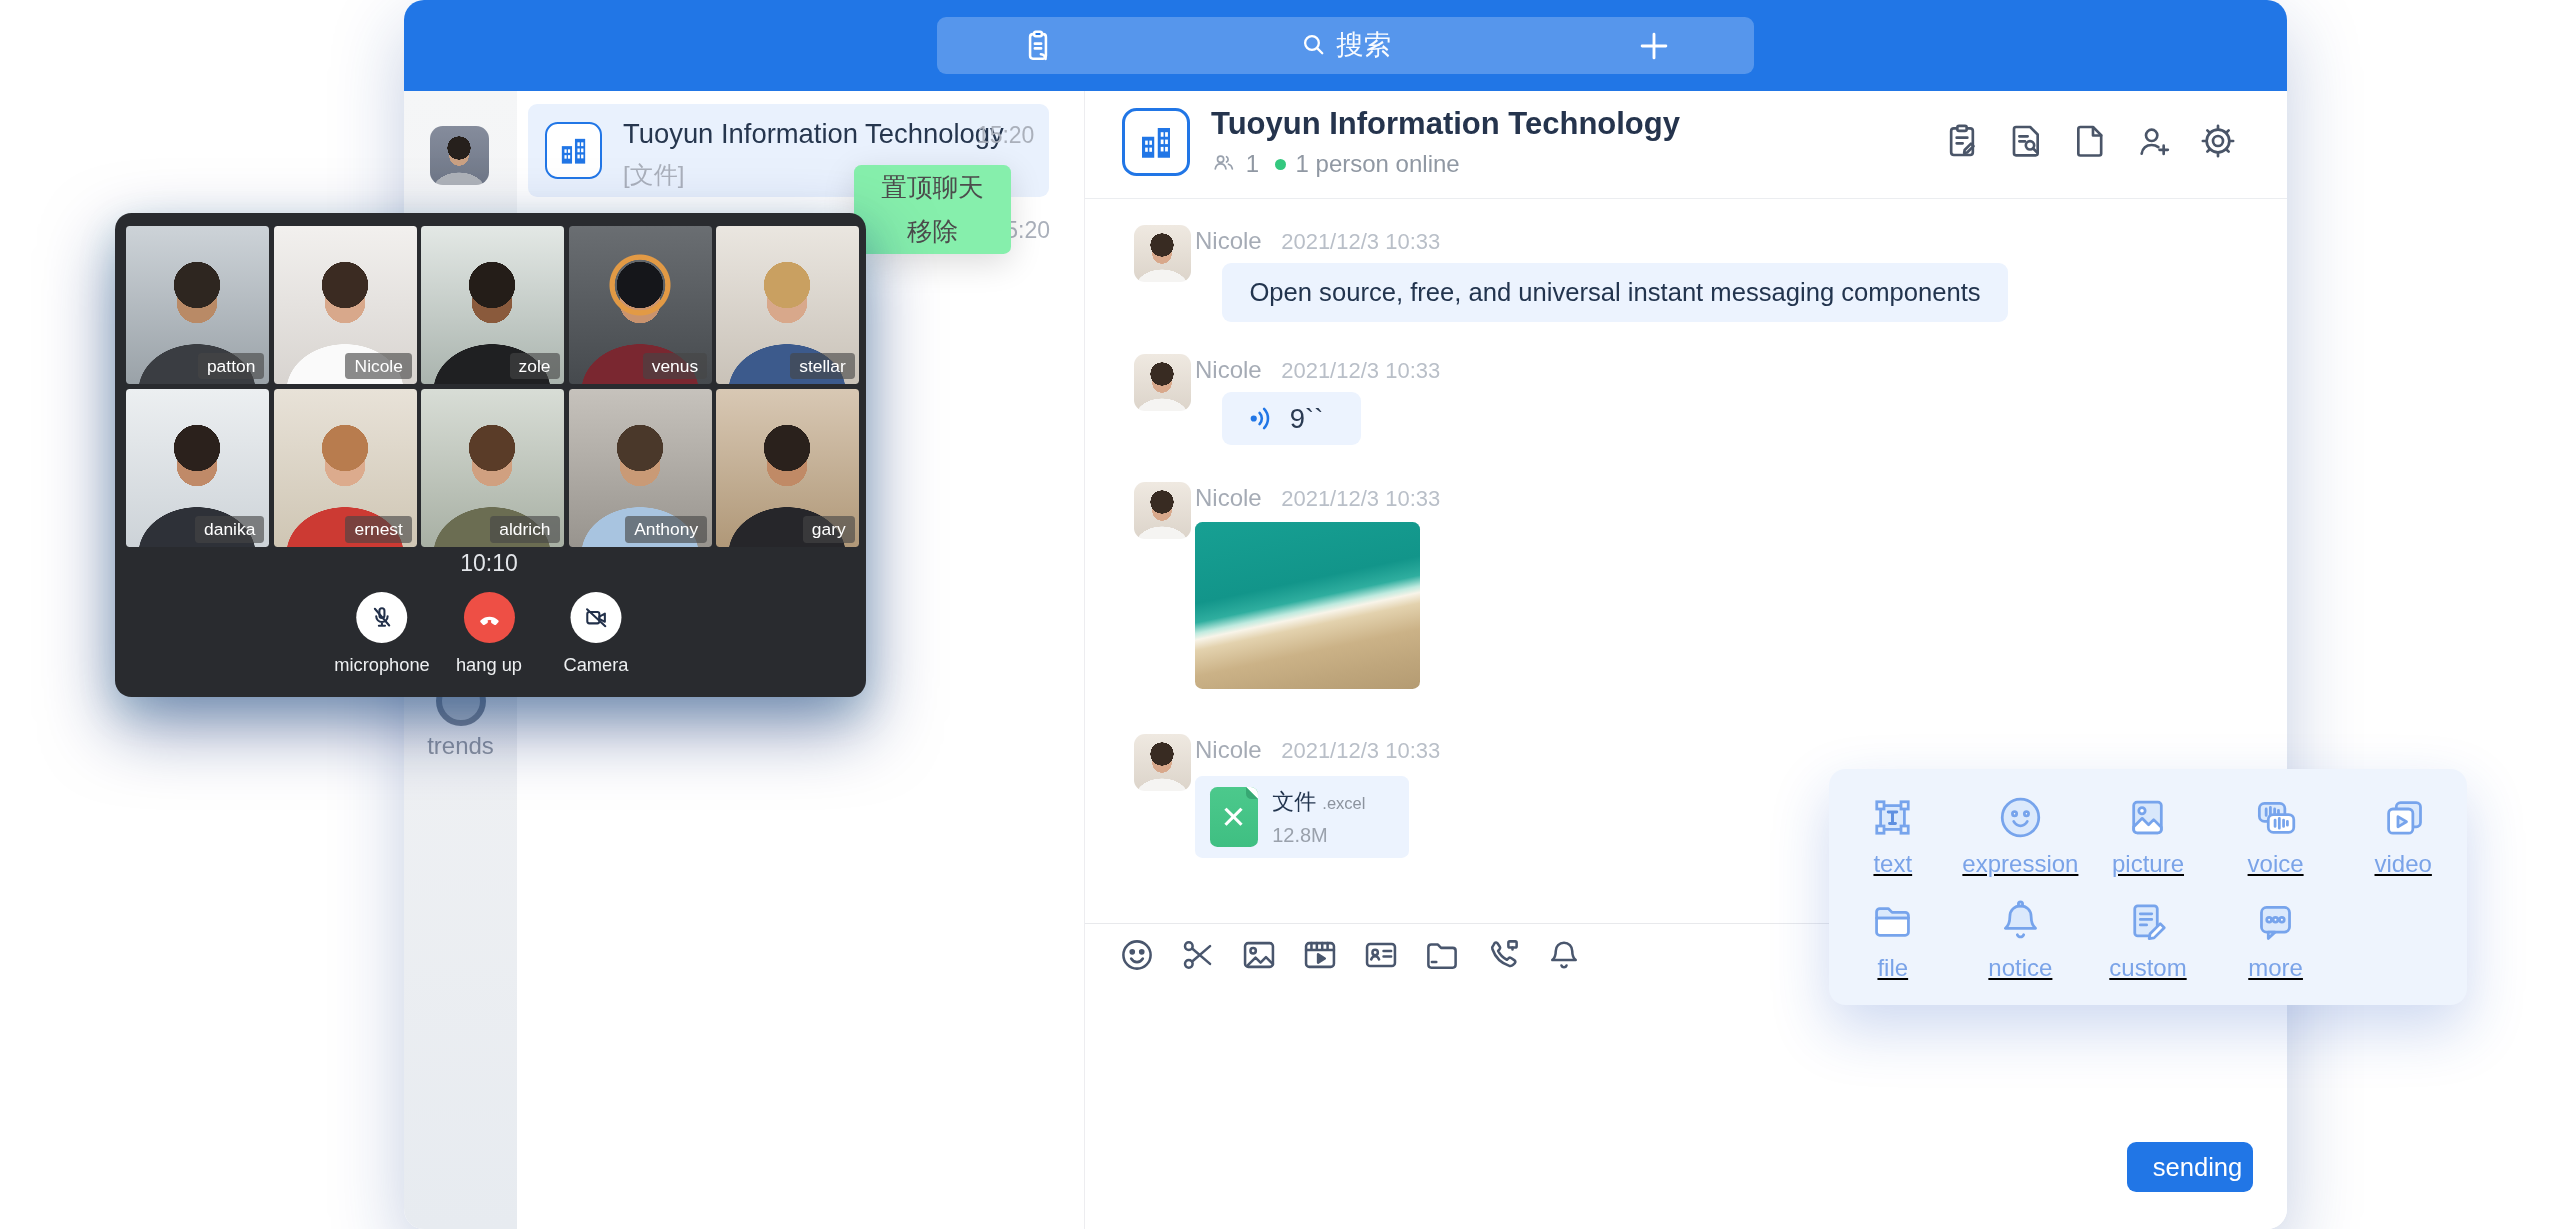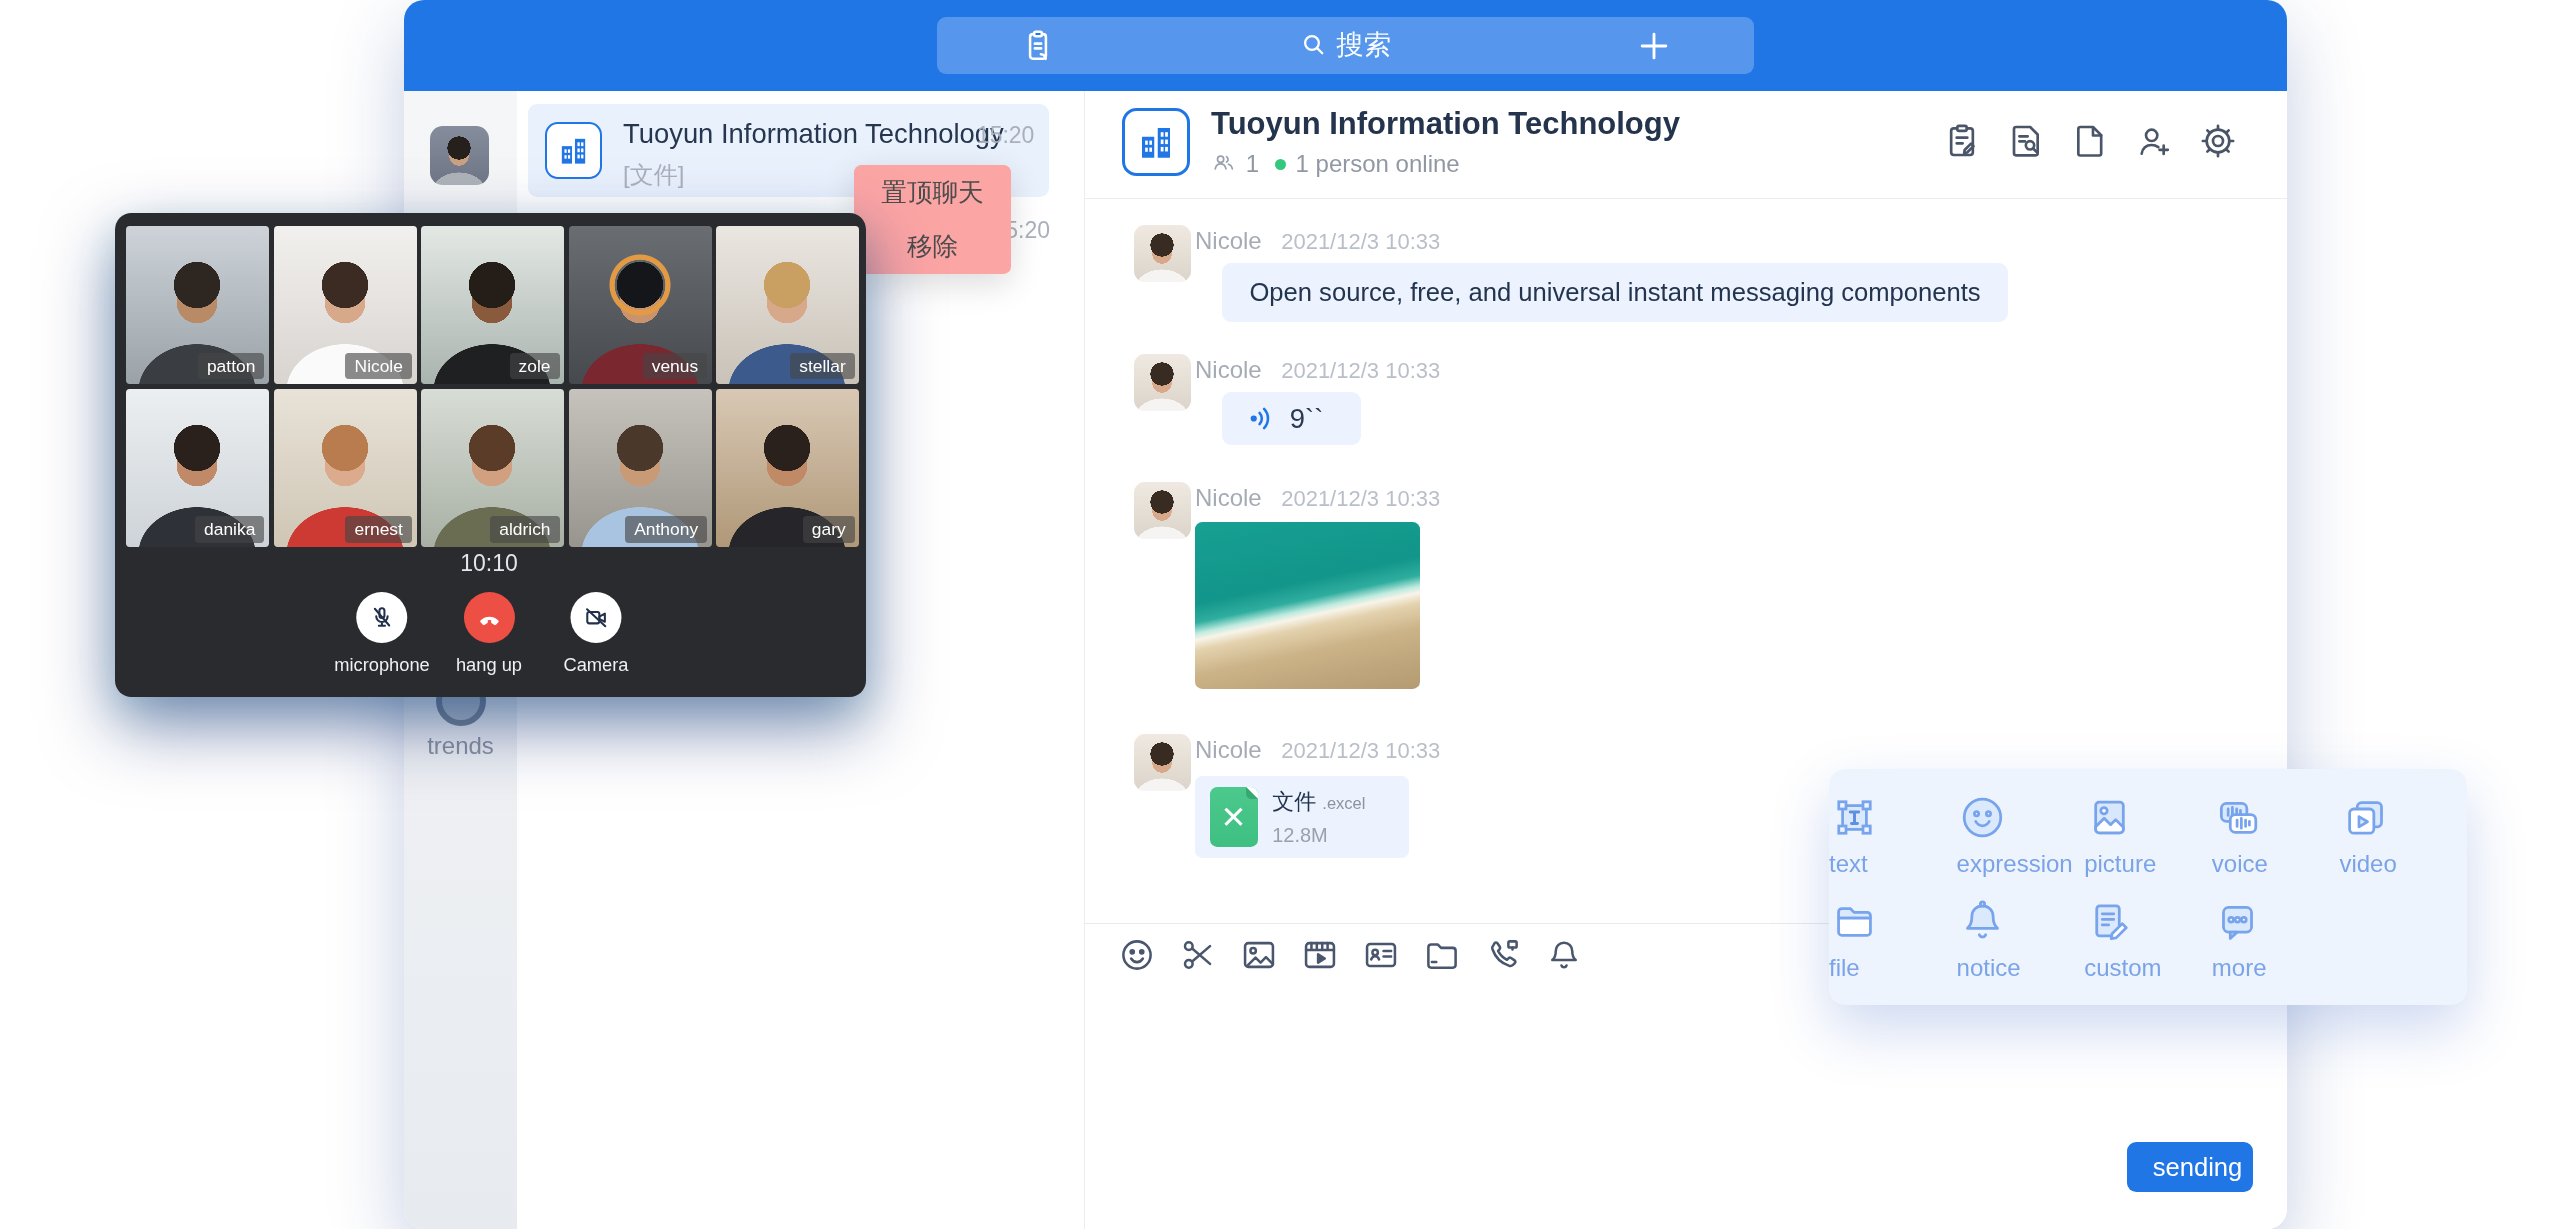--- a/index.html
+++ b/index.html
@@ -38,21 +38,21 @@
             background:#e9f1fd;}
   .biz-icon{border:2.7px solid #2176e6;border-radius:12.8px;background:#fff;display:flex;
             align-items:center;justify-content:center;box-sizing:border-box;}
   .conv-row .biz-icon{position:absolute;left:16.5px;top:18.3px;width:57px;height:57px;}
   .conv-title{position:absolute;left:95px;top:14.6px;font-size:27.4px;font-weight:500;color:#26364e;white-space:nowrap;}
   .conv-sub{position:absolute;left:95px;top:55px;font-size:24px;color:#aab0bb;}
   .conv-time{position:absolute;right:14.6px;top:18.3px;font-size:23px;color:#aab0bb;}
   .conv-time2{position:absolute;right:34px;top:126px;font-size:23px;color:#aab0bb;}
 
   
-  .ctx-menu{position:absolute;left:337px;top:74px;width:157px;height:109px;background:#fca5a5;
+  .ctx-menu{position:absolute;left:337px;top:74px;width:157px;height:89px;background:#86efac;
             border-radius:7.3px;box-shadow:0 9.1px 33px rgba(0,0,0,.14);z-index:30;
             display:flex;flex-direction:column;}
   .ctx-item{flex:1;display:flex;align-items:center;justify-content:center;font-size:25.6px;color:#4c4c4c;}
 
   
   .main-col{position:absolute;left:681px;top:91px;width:1202px;bottom:0;background:#fff;}
   .chat-header{position:absolute;left:0;top:0;right:0;height:107px;border-bottom:0.9px solid #ebedf0;}
   .chat-header .biz-icon{position:absolute;left:37px;top:17.4px;width:68px;height:68px;border-width:3.7px;border-radius:14.6px;}
   .chat-title{position:absolute;left:126px;top:14.6px;font-size:31px;font-weight:bold;color:#25344d;}
   .chat-sub{position:absolute;left:126px;top:59px;display:flex;align-items:center;gap:9.1px;
@@ -134,21 +134,21 @@
   .ctrl-circle{width:51px;height:51px;border-radius:50%;background:#fff;display:flex;
                align-items:center;justify-content:center;margin:0 auto;}
   .ctrl-circle.red{background:#ee4f45;}
   .ctrl-label{margin-top:11px;font-size:18.3px;color:#eef0f2;white-space:nowrap;}
 
   
   .attach-panel{position:absolute;left:1829px;top:769px;width:638px;height:236px;background:#eef4fd;
                 border-radius:16.5px;z-index:50;box-shadow:0 24px 59px rgba(30,80,190,.22);
                 display:grid;grid-template-columns:repeat(5,1fr);grid-template-rows:1fr 1fr;
                 padding:14.6px 0;box-sizing:border-box;}
-  .ap-item{display:flex;flex-direction:column;align-items:flex-start;justify-content:center;gap:7.3px;}
+  .ap-item{display:flex;flex-direction:column;align-items:center;justify-content:center;gap:7.3px;text-decoration:underline;}
   .ap-item svg{width:51px;height:51px;}
   .ap-label{font-size:24px;color:#7aa3e8;white-space:nowrap;}
 </style>
 </head>
 <body>
 
 <div class="page">
 
   <div class="window">
 

